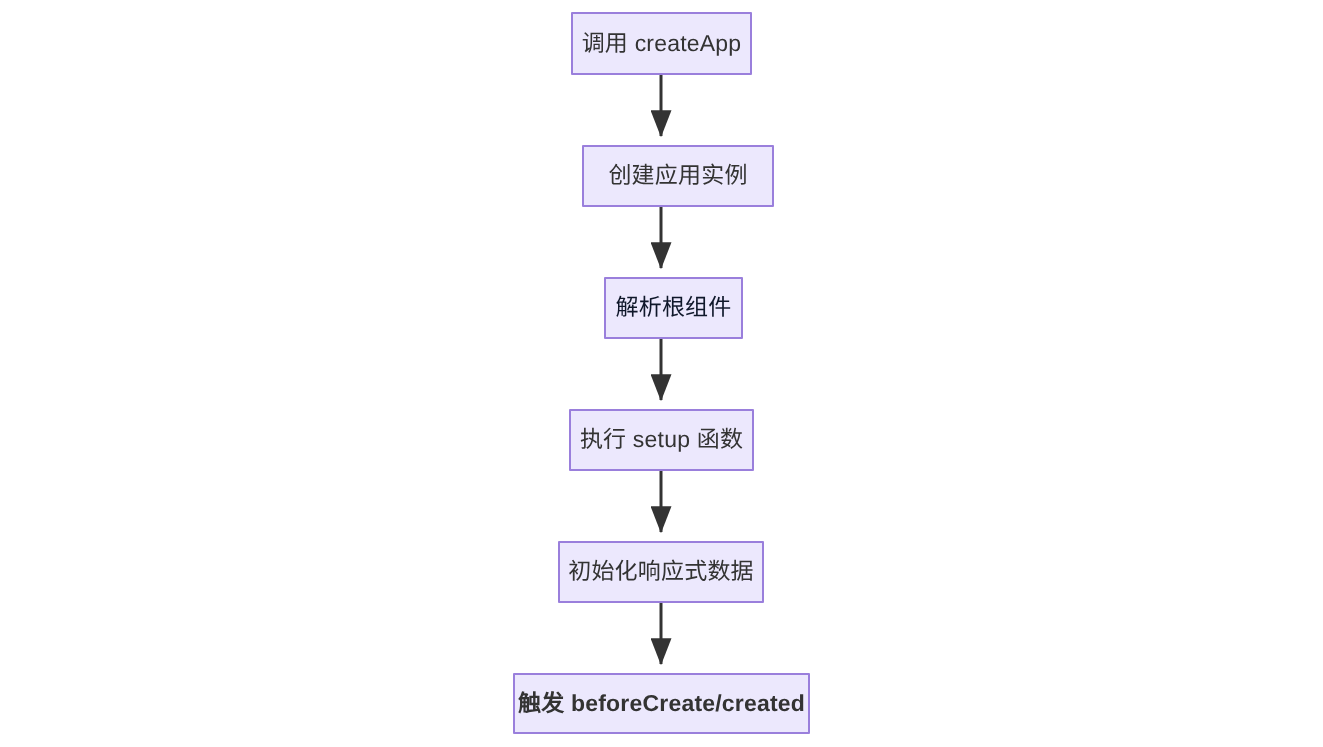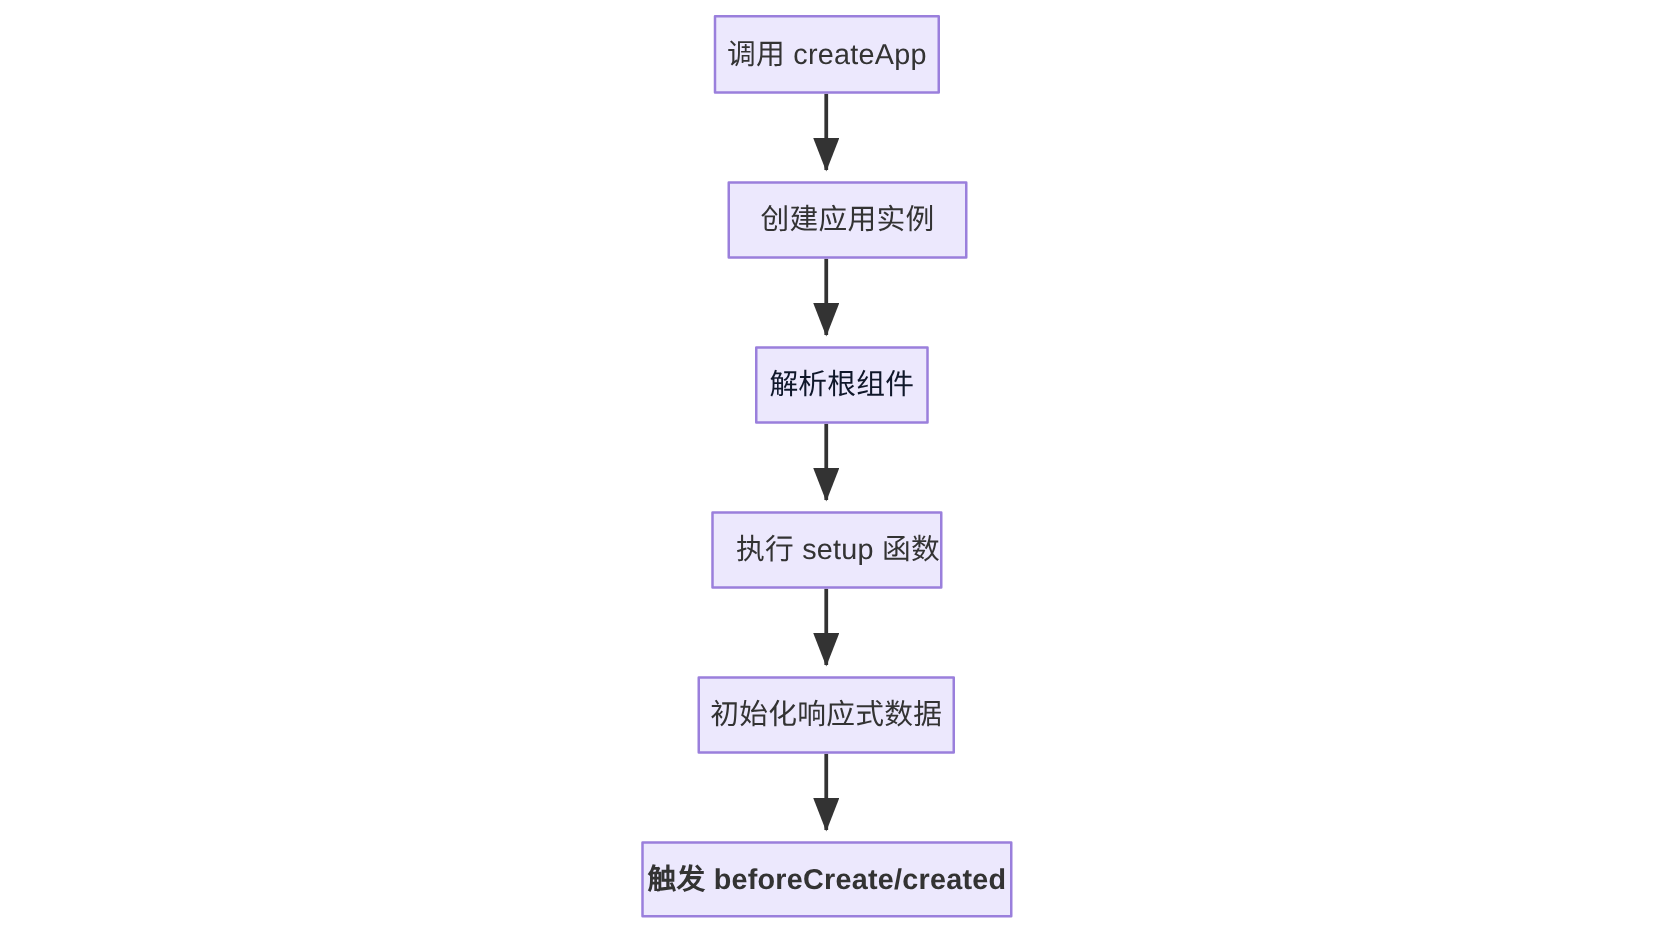--- a/index.html
+++ b/index.html
@@ -80,21 +80,21 @@
   </div>
 
   <div class="flow-node" style="left: 582px; top: 145px; width: 192px; height: 62px; background: rgb(236, 232, 253); border-color: rgb(154, 127, 220); color: rgb(51, 51, 51);">
     <span class="flow-node-label">创建应用实例</span>
   </div>
 
   <div class="flow-node" style="left: 592px; top: 277px; width: 139px; height: 62px; background: rgb(236, 232, 253); border-color: rgb(154, 127, 220); color: #0f172a; margin-left: 12px;">
     <span class="flow-node-label">解析根组件</span>
   </div>
 
-  <div class="flow-node" style="left: 569px; top: 409px; width: 185px; height: 62px; background: rgb(236, 232, 253); border-color: rgb(154, 127, 220); color: rgb(51, 51, 51); justify-content: flex-end;">
+  <div class="flow-node" style="left: 569px; top: 409px; width: 185px; height: 62px; background: rgb(236, 232, 253); border-color: rgb(154, 127, 220); color: rgb(51, 51, 51);">
     <span class="flow-node-label">执行 setup 函数</span>
   </div>
 
   <div class="flow-node" style="left: 558px; top: 541px; width: 206px; height: 62px; background: rgb(236, 232, 253); border-color: rgb(154, 127, 220); color: rgb(51, 51, 51);">
     <span class="flow-node-label">初始化响应式数据</span>
   </div>
 
   <div class="flow-node" style="left: 513px; top: 673px; width: 297px; height: 61px; background: rgb(236, 232, 253); border-color: rgb(154, 127, 220); color: rgb(51, 51, 51); font-weight: bold;">
     <span class="flow-node-label">触发 beforeCreate/created</span>
   </div>

